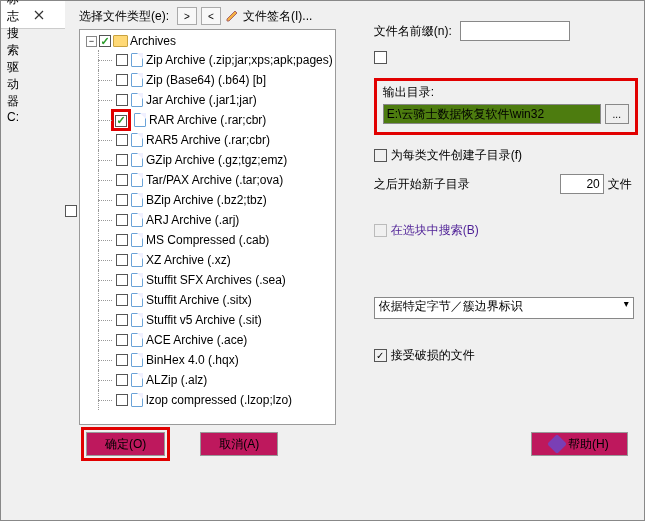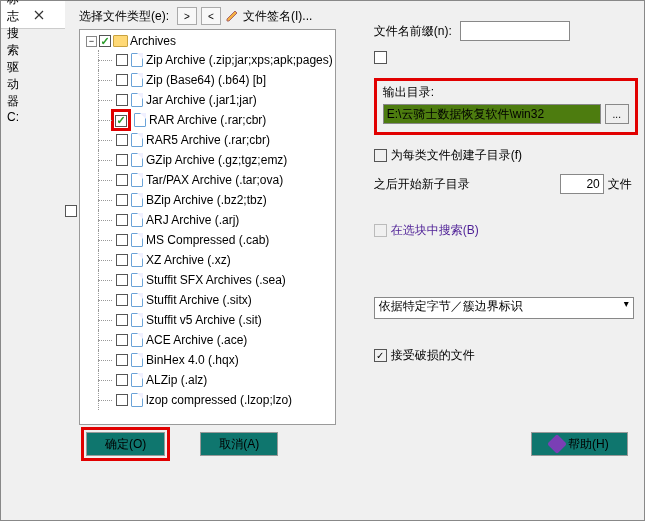--- a/index.html
+++ b/index.html
@@ -48,21 +48,21 @@
 .browse-btn { width: 24px; height: 20px; border: 1px solid #888; background: #eee; font-size: 10px; display: flex; align-items: center; justify-content: center; }
 
 .form-row .num-input { width: 44px; height: 20px; border: 1px solid #888; text-align: right; padding: 1px 3px; font-size: 12px; margin-right: 4px; }
 
 .disabled-label { color: #4c1d95; }
 
 .combo { width: 260px; height: 22px; border: 1px solid #888; background: #fff; display: flex; padding: 0 4px; justify-content: space-between; }
 .combo .arrow { font-size: 10px; }
 
 .bottom-row { height: 38px; display: flex; align-items: center; padding: 0 14px; }
-.btn { height: 24px; padding: 0 18px; border: 1px solid #999; background: #0f766e; font-size: 12px; display: flex; align-items: center; cursor: default; }
+.btn { height: 24px; padding: 0 18px; border: 1px solid #999; background: #be185d; font-size: 12px; display: flex; align-items: center; cursor: default; }
 .ok-wrap { border: 3px solid #e10000; padding: 2px; margin-right: 30px; }
 .spacer { flex: 1; }
 .help-icon { width: 14px; height: 14px; background: #7a3fb5; border-radius: 2px; margin-right: 4px; transform: rotate(45deg); }
 .chk-simple { width: 13px; height: 13px; border: 1px solid #555; display: inline-flex; align-items: center; justify-content: center; margin-right: 4px; vertical-align: middle; }
 .chk-simple.checked::after { content: "✓"; font-size: 10px; color: #000; }
 </style>
 </head>
 <body>
 
 <div class="window">

